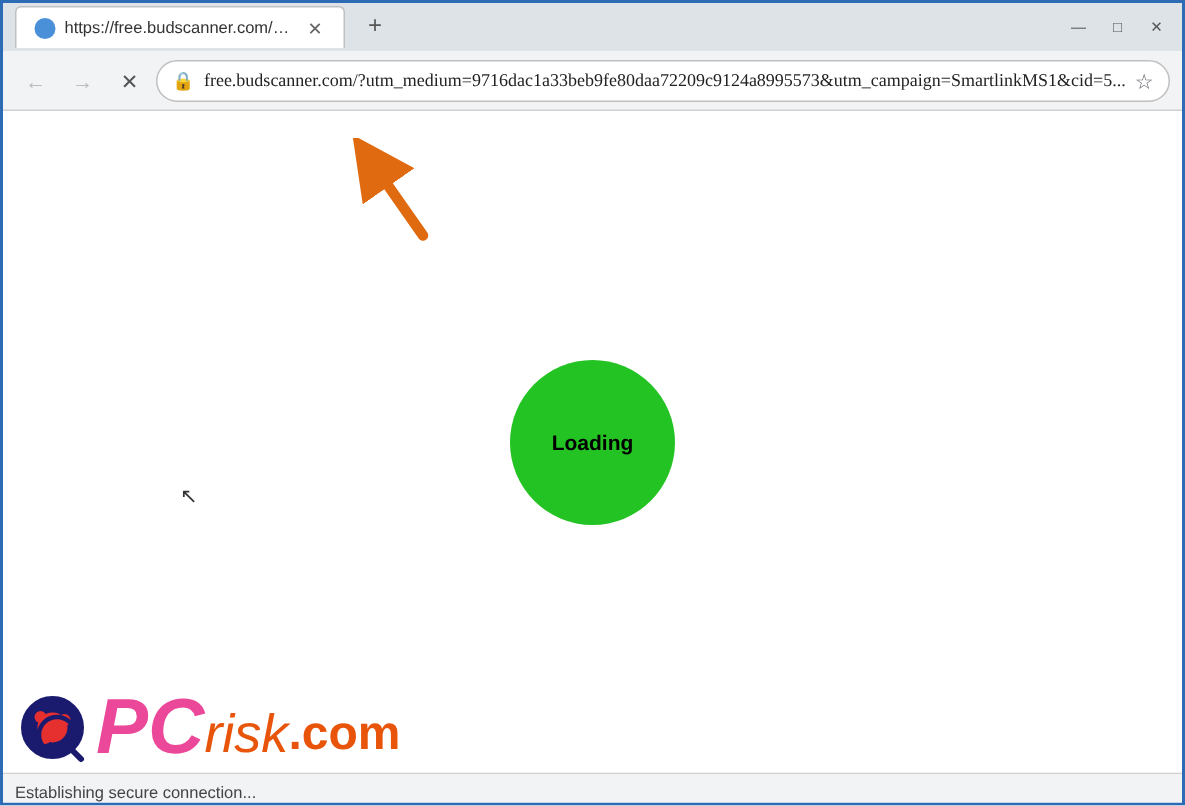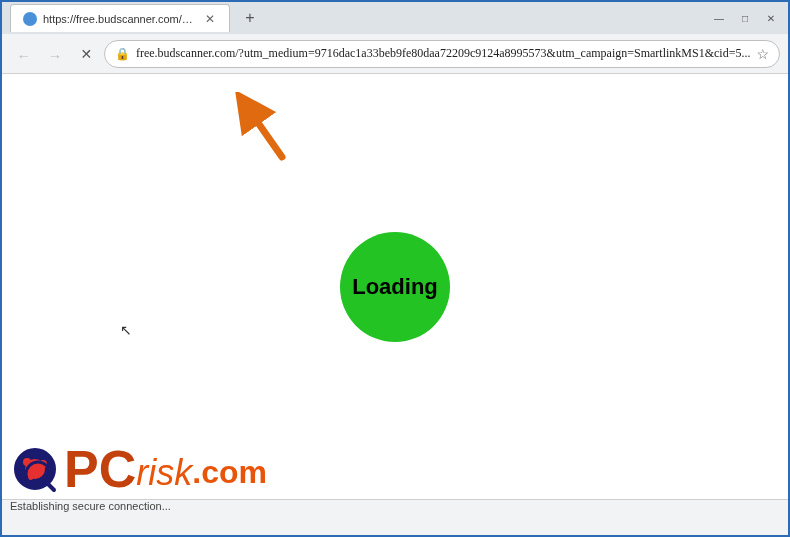--- a/index.html
+++ b/index.html
@@ -182,21 +182,21 @@
       width: 110px;
       height: 110px;
       background: #22c322;
       border-radius: 50%;
       display: flex;
       align-items: center;
       justify-content: center;
     }
 
     .loading-text {
-      font-size: 22px;
+      font-size: 14px;
       font-weight: bold;
       color: #000;
     }
 
     
     .cursor {
       position: absolute;
       top: 248px;
       left: 118px;
       font-size: 14px;
@@ -221,21 +221,22 @@
 
     .logo-icon {
       width: 50px;
       height: 50px;
       margin-right: 4px;
     }
 
     .logo-text-pc {
       font-size: 52px;
       font-weight: 900;
-      color: #c2410c;
+      color: #ec4899;
+      font-style: italic;
       line-height: 1;
     }
 
     .logo-text-risk {
       font-size: 36px;
       font-weight: 400;
       color: #e8540a;
       font-style: italic;
       line-height: 1;
       align-self: flex-end;
@@ -245,25 +246,25 @@
     .logo-dot-com {
       font-size: 32px;
       font-weight: 700;
       color: #e8540a;
       align-self: flex-end;
       padding-bottom: 4px;
     }
 
     
     .status-bar {
-      height: 36px;
+      height: 20px;
       background: #f1f3f4;
       border-top: 1px solid #d0d0d0;
       display: flex;
-      align-items: flex-start;
+      align-items: flex-end;
       padding: 0 8px;
       flex-shrink: 0;
     }
 
     .status-text {
       font-size: 11px;
       color: #444;
     }
 
     

